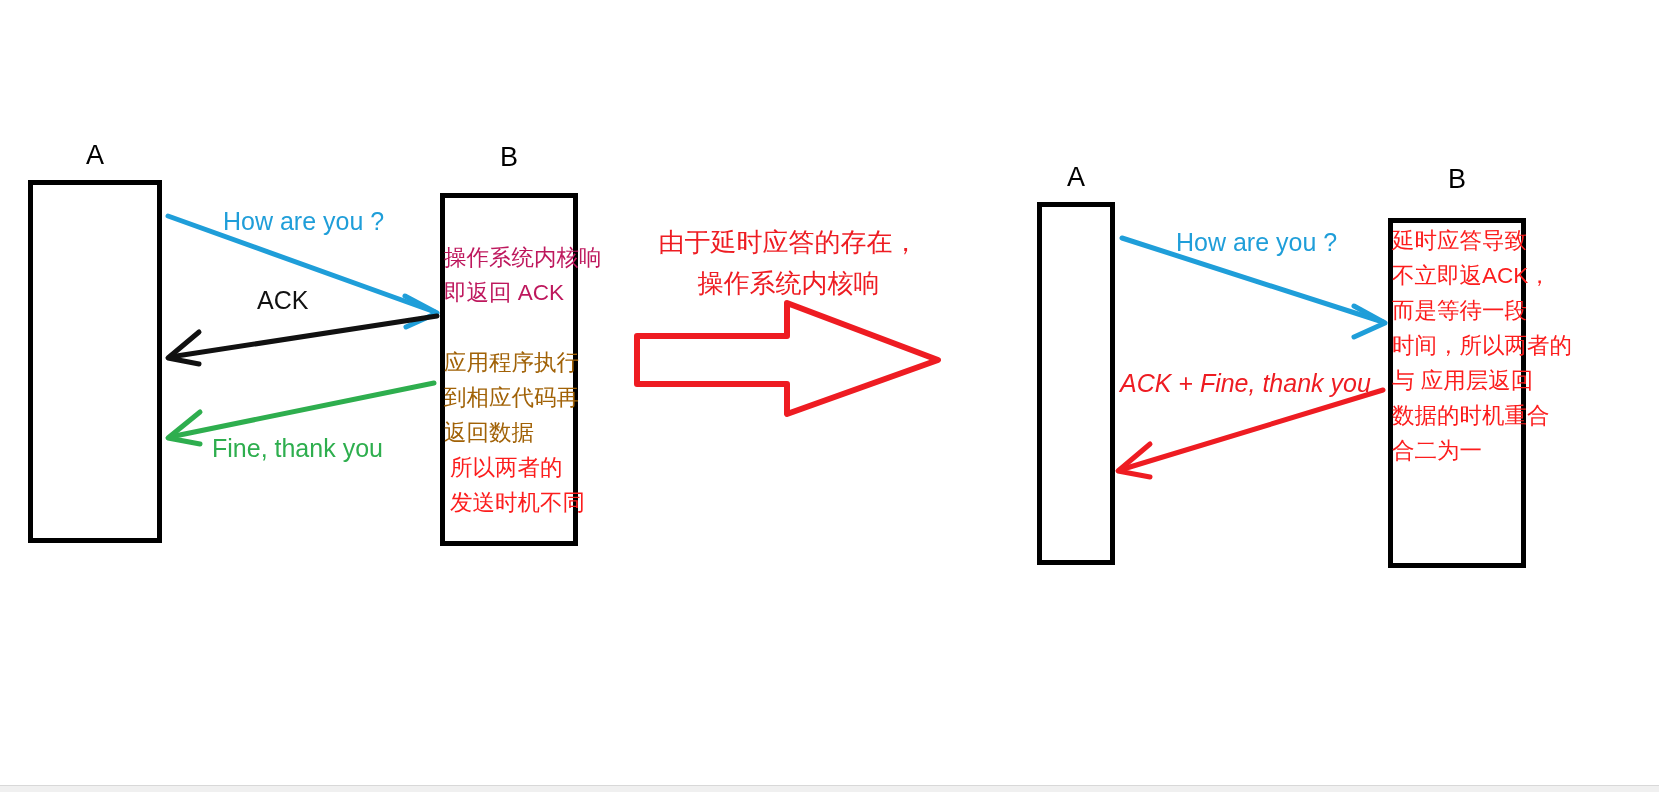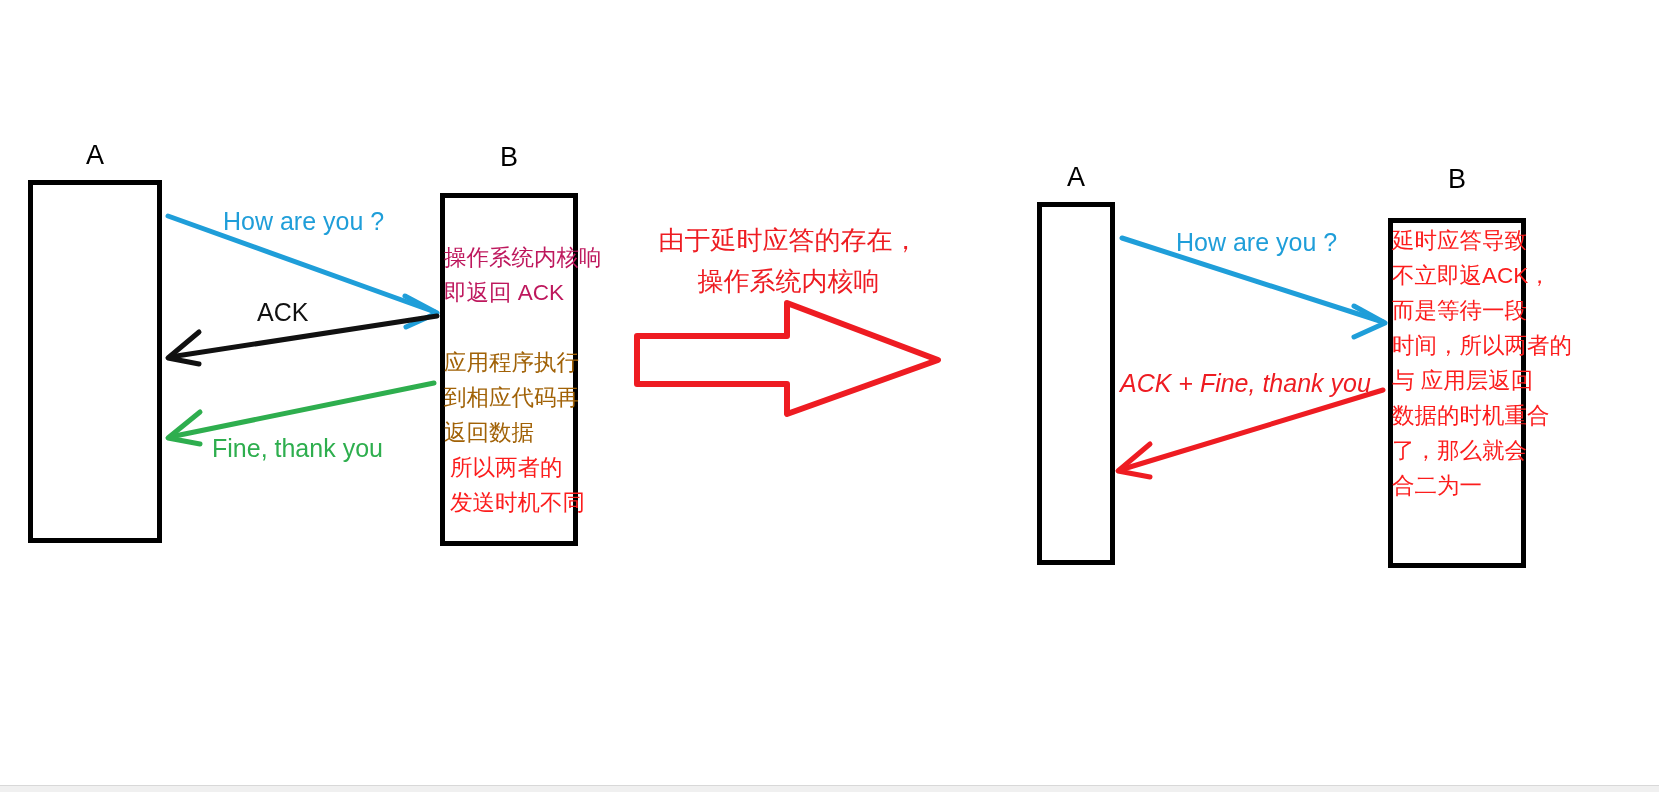--- a/index.html
+++ b/index.html
@@ -59,21 +59,21 @@
   .lbl-black { color: #111111; }
   .lbl-green { color: #2eae4e; }
   .lbl-red   { color: #ee1c22; }
   .center-caption {
     position: absolute;
     color: #ee1c22;
     font-size: 26px;
     line-height: 41px;
     text-align: center;
     white-space: nowrap;
-    font-family: Liberation Mono, monospace;
+    font-family: Liberation Serif, serif;
   }
   svg.overlay {
     position: absolute;
     left: 0; top: 0;
     width: 1659px;
     height: 792px;
     pointer-events: none;
   }
   .taskbar-sliver {
     position: absolute;
@@ -106,42 +106,41 @@
     <div>到相应代码再</div>
     <div>返回数据</div>
   </div>
 
   <div class="note note-red" style="left:450px; top:450px;">
     <div>所以两者的</div>
     <div>发送时机不同</div>
   </div>
 
   <div class="arrow-label lbl-blue" style="left:223px; top:209px;">How are you ?</div>
-  <div class="arrow-label lbl-black" style="left:257px; top:300px;">ACK</div>
+  <div class="arrow-label lbl-black" style="left:257px; top:288px;">ACK</div>
   <div class="arrow-label lbl-green" style="left:212px; top:436px;">Fine, thank you</div>
 
   <div class="center-caption" style="left:636px; top:222px; width:305px;">
     <div>由于延时应答的存在，</div>
     <div>操作系统内核响</div>
   </div>
 
   <div class="node-label" style="left:1037px; top:164px; width:78px;">A</div>
   <div class="node-box" style="left:1037px; top:202px; width:78px; height:363px;"></div>
 
   <div class="node-label" style="left:1388px; top:166px; width:138px;">B</div>
   <div class="node-box" style="left:1388px; top:218px; width:138px; height:350px;"></div>
 
   <div class="note note-red" style="left:1392px; top:223px;">
     <div>延时应答导致</div>
     <div>不立即返ACK，</div>
     <div>而是等待一段</div>
     <div>时间，所以两者的</div>
     <div>与 应用层返回</div>
     <div>数据的时机重合</div>
-    <div>了，那么就会</div>
     <div>合二为一</div>
   </div>
 
   <div class="arrow-label lbl-blue" style="left:1176px; top:230px;">How are you ?</div>
   <div class="arrow-label lbl-red" style="left:1120px; top:371px;font-style:italic;">ACK + Fine, thank you</div>
 
   <svg class="overlay" viewBox="0 0 1659 792" xmlns="http://www.w3.org/2000/svg">
 
     <g>
       <line x1="168" y1="216" x2="435" y2="312" stroke="#1f9ed9" stroke-width="5" stroke-linecap="round"></line>

